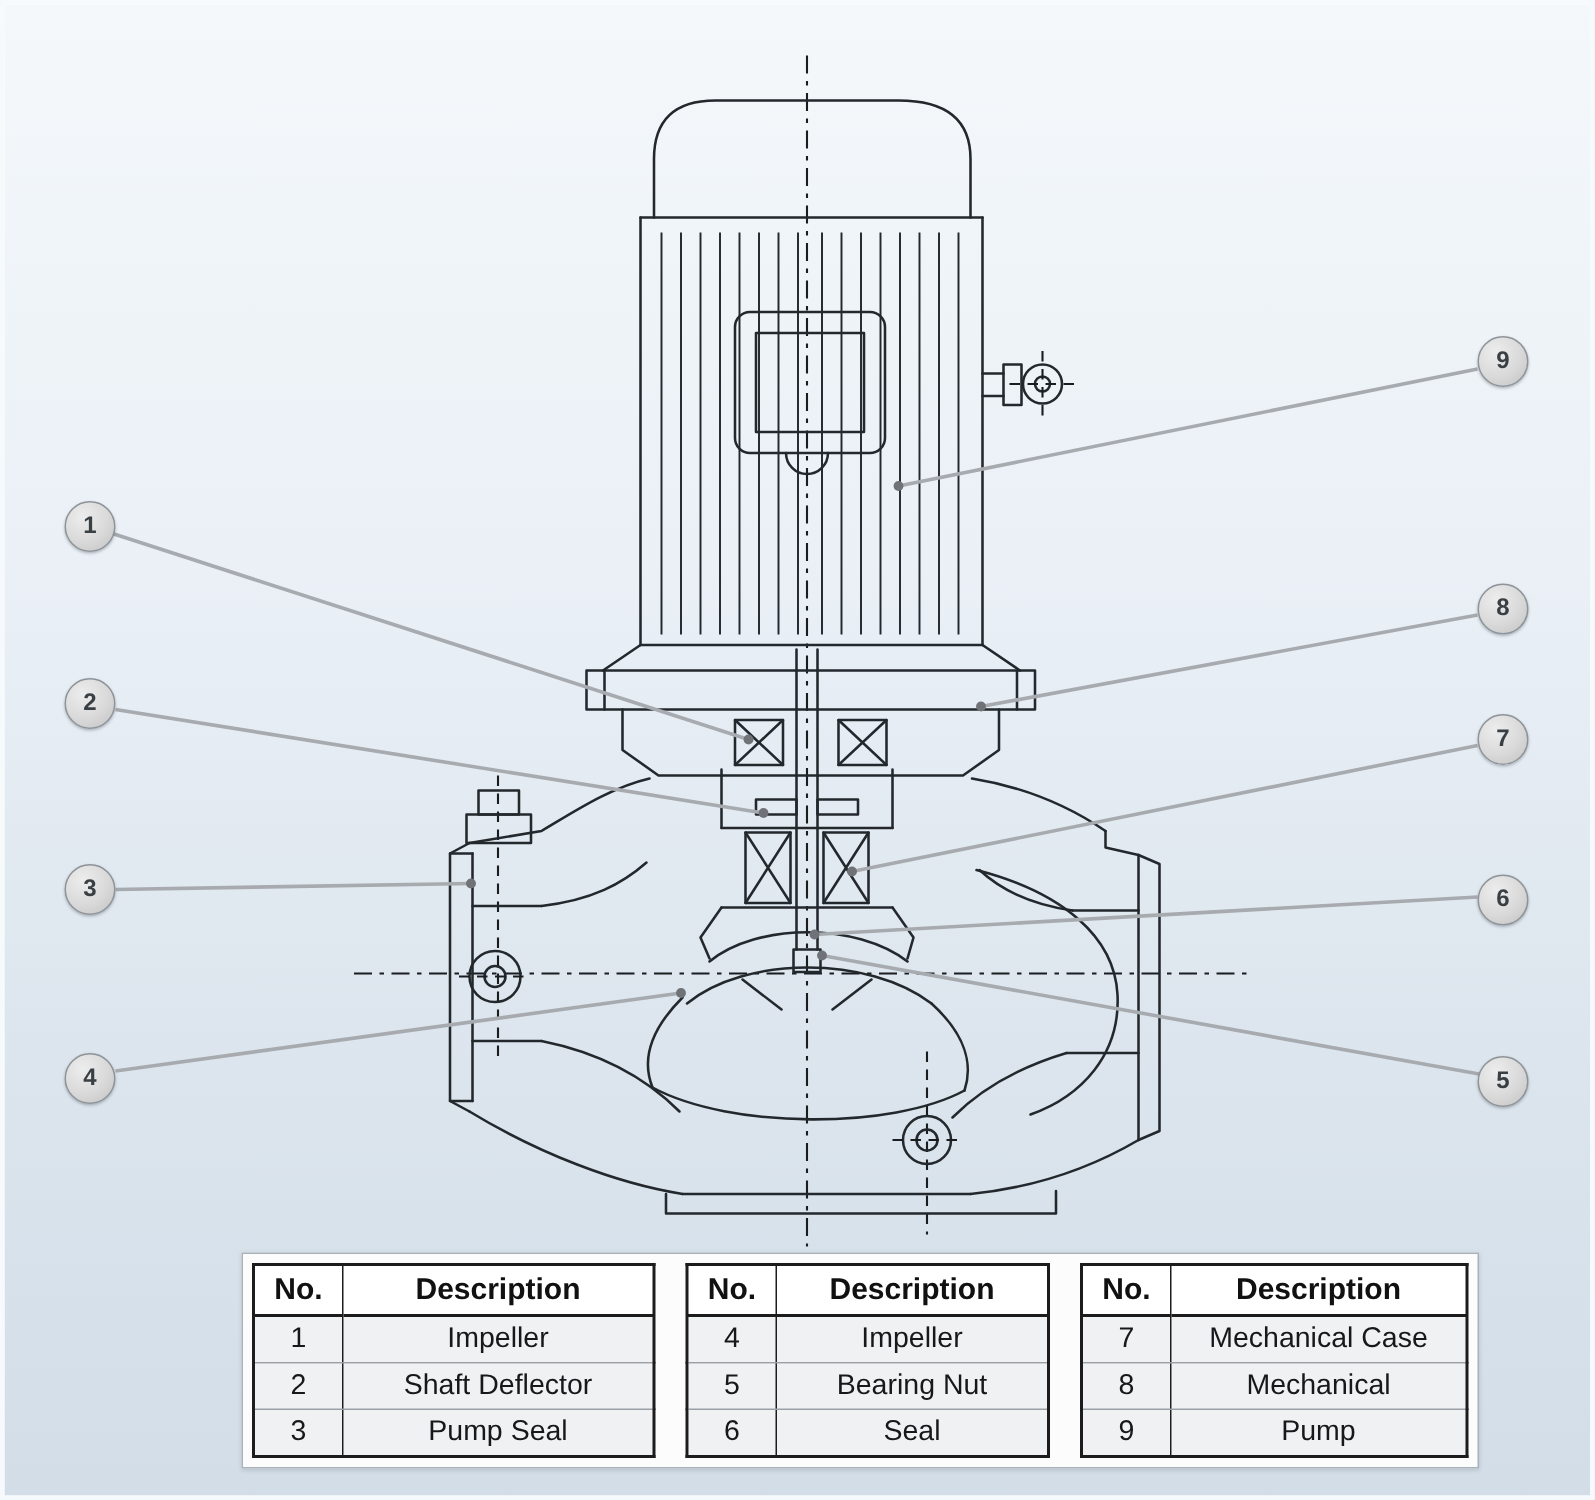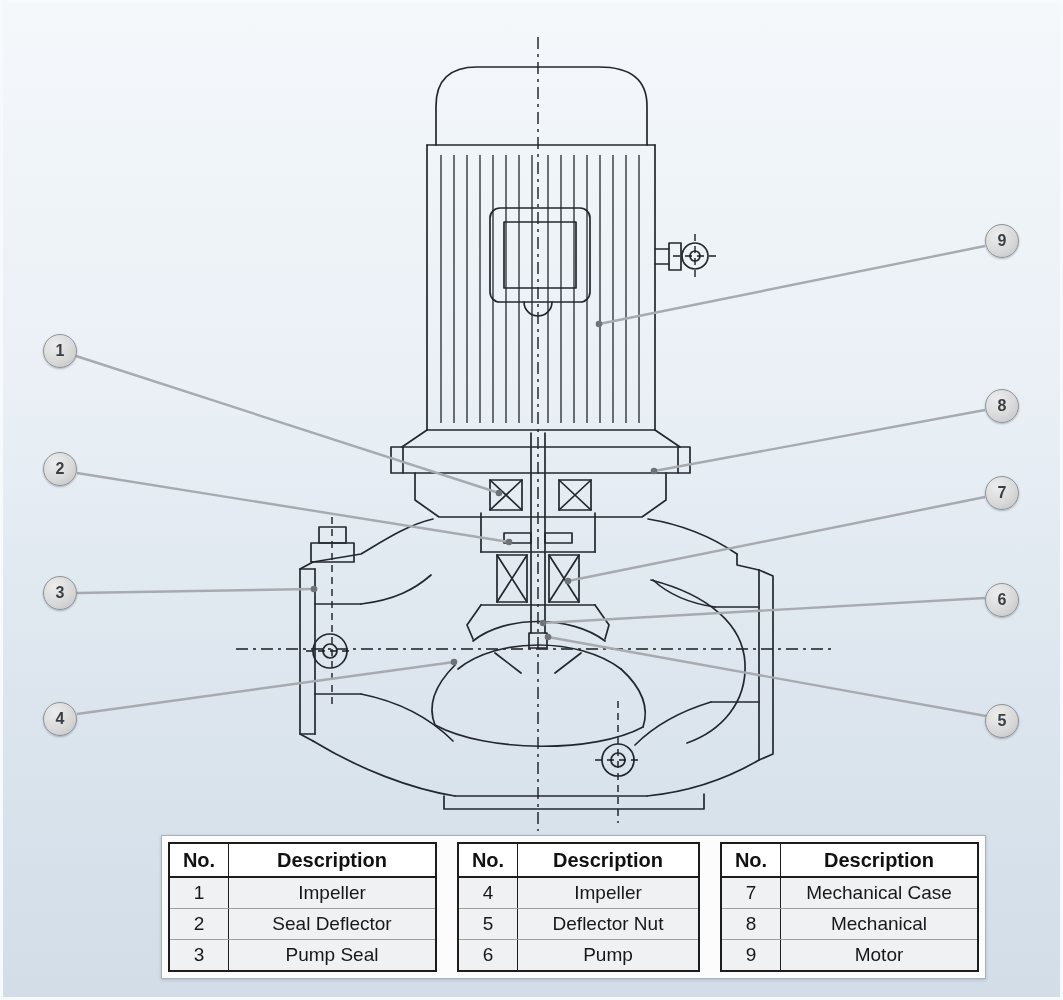--- a/index.html
+++ b/index.html
@@ -240,21 +240,21 @@
           <th class="col-desc">Description</th>
         </tr>
       </thead>
       <tbody>
         <tr>
           <td class="col-no">1</td>
           <td class="col-desc">Impeller</td>
         </tr>
         <tr>
           <td class="col-no">2</td>
-          <td class="col-desc">Seal Deflector</td>
+          <td class="col-desc">Shaft Deflector</td>
         </tr>
         <tr>
           <td class="col-no">3</td>
           <td class="col-desc">Pump Seal</td>
         </tr>
       </tbody>
     </table>
 
     <table class="parts t2">
       <thead>
@@ -263,25 +263,25 @@
           <th class="col-desc">Description</th>
         </tr>
       </thead>
       <tbody>
         <tr>
           <td class="col-no">4</td>
           <td class="col-desc">Impeller</td>
         </tr>
         <tr>
           <td class="col-no">5</td>
-          <td class="col-desc">Deflector Nut</td>
+          <td class="col-desc">Bearing Nut</td>
         </tr>
         <tr>
           <td class="col-no">6</td>
-          <td class="col-desc">Pump</td>
+          <td class="col-desc">Seal</td>
         </tr>
       </tbody>
     </table>
 
     <table class="parts t3">
       <thead>
         <tr>
           <th class="col-no">No.</th>
           <th class="col-desc">Description</th>
         </tr>
@@ -290,19 +290,19 @@
         <tr>
           <td class="col-no">7</td>
           <td class="col-desc">Mechanical Case</td>
         </tr>
         <tr>
           <td class="col-no">8</td>
           <td class="col-desc">Mechanical</td>
         </tr>
         <tr>
           <td class="col-no">9</td>
-          <td class="col-desc">Motor</td>
+          <td class="col-desc">Pump</td>
         </tr>
       </tbody>
     </table>
 
   </div>
 </div>
 
 </body></html>

